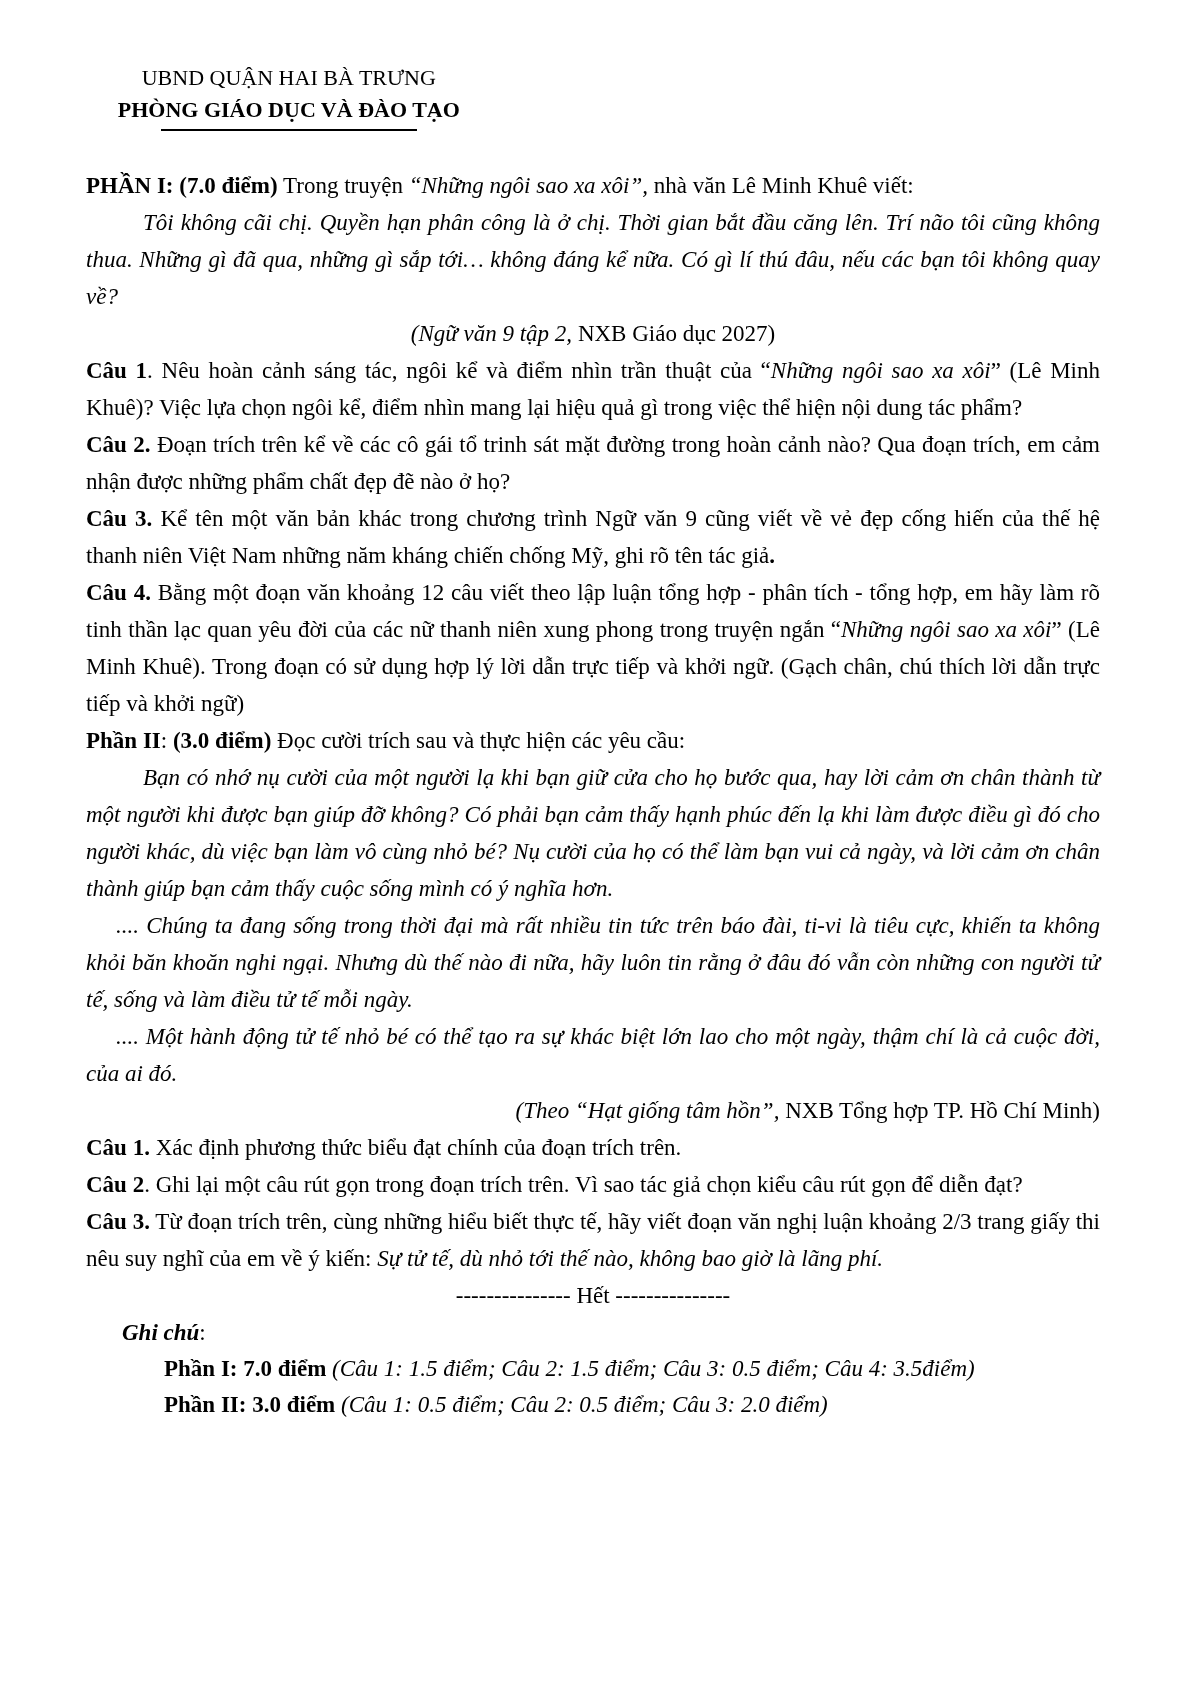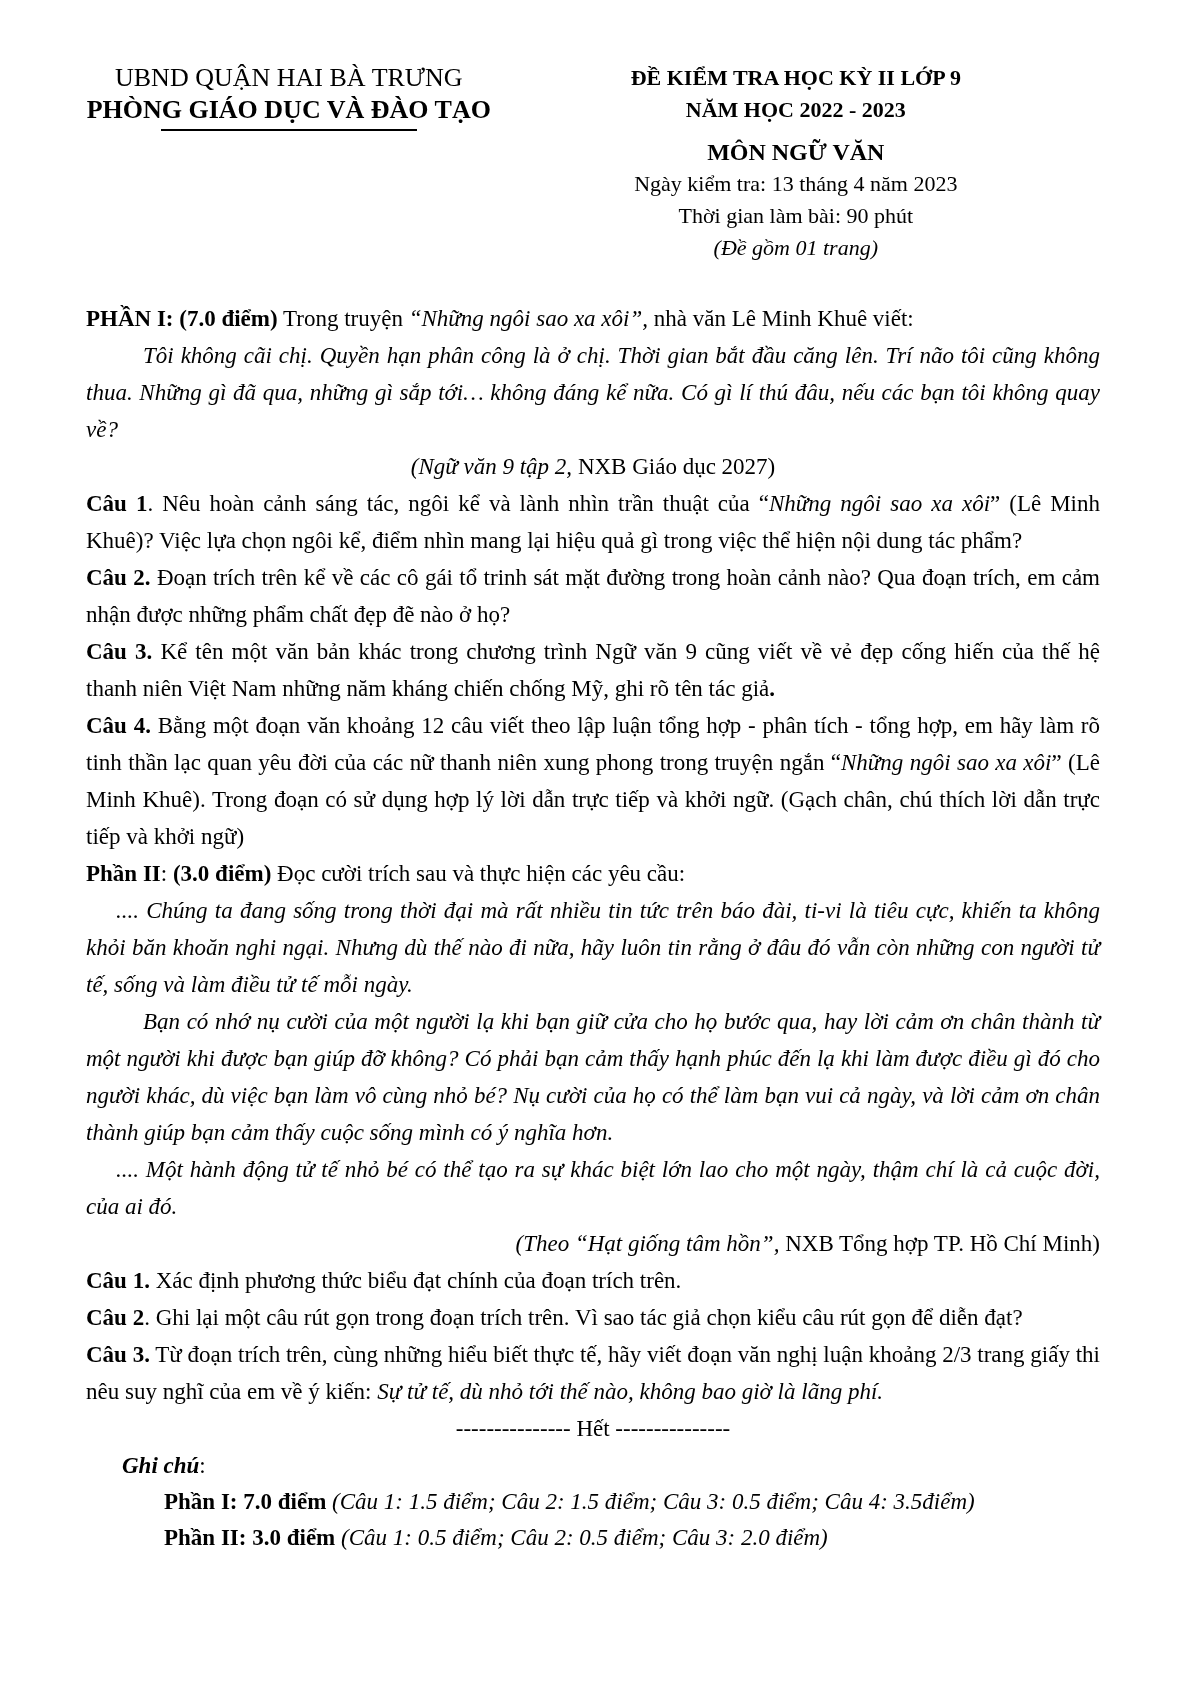--- a/index.html
+++ b/index.html
@@ -11,21 +11,21 @@
     background:#ffffff;
     color:#000000;
     font-family:"Liberation Serif","DejaVu Serif",serif;
     font-size:23px;
     line-height:37px;
     box-sizing:border-box;
     padding:62px 90px 40px 86px;
     overflow:hidden;
   }
   .doc-header{display:flex;align-items:flex-start;}
-  .header-left{flex:0 0 40%;text-align:center;font-size:26px;line-height:32px;}
+  .header-left{flex:0 0 40%;text-align:center;font-size:22px;line-height:32px;}
   .header-right{flex:0 0 60%;text-align:center;font-size:22px;line-height:32px;}
   .bold{font-weight:bold;}
   .italic{font-style:italic;}
   .subject{font-size:24px;margin-top:10px;}
   .rule{width:256px;height:2px;background:#000;margin:3px auto 0 auto;}
   main{margin-top:36px;}
   .para{margin:0;text-align:justify;}
   .para.indent{text-indent:57px;}
   .para.indent-sm{text-indent:30px;}
   .para.center{text-align:center;}
@@ -43,50 +43,42 @@
 <body>
 
 <div class="page">
 
   <header class="doc-header">
     <div class="header-left">
       <div>UBND QUẬN HAI BÀ TRƯNG</div>
       <div class="bold">PHÒNG GIÁO DỤC VÀ ĐÀO TẠO</div>
       <div class="rule"></div>
     </div>
-    <div class="header-right">
-      <div class="bold">ĐỀ KIỂM TRA HỌC KỲ II LỚP 9</div>
-      <div class="bold">NĂM HỌC 2022 - 2023</div>
-      <div class="bold subject">MÔN NGỮ VĂN</div>
-      <div>Ngày kiểm tra: 13 tháng 4 năm 2023</div>
-      <div>Thời gian làm bài: 90 phút</div>
-      <div class="italic">(Đề gồm 01 trang)</div>
-    </div>
   </header>
 
   <main>
 
     <p class="para"><span class="q-label">PHẦN I: (7.0 điểm)</span><span> Trong truyện </span><span class="work-title">“Những ngôi sao xa xôi”,</span><span> nhà văn Lê Minh Khuê viết:</span></p>
 
     <p class="para indent italic">Tôi không cãi chị. Quyền hạn phân công là ở chị. Thời gian bắt đầu căng lên. Trí não tôi cũng không thua. Những gì đã qua, những gì sắp tới… không đáng kể nữa. Có gì lí thú đâu, nếu các bạn tôi không quay về?</p>
 
     <p class="para center"><span class="italic">(Ngữ văn 9 tập 2,</span><span> NXB Giáo dục 2027)</span></p>
 
-    <p class="para"><span class="q-label">Câu 1</span><span>. Nêu hoàn cảnh sáng tác, ngôi kể và lành nhìn trần thuật của “</span><span class="work-title">Những ngôi sao xa xôi</span><span>” (Lê Minh Khuê)? Việc lựa chọn ngôi kể, điểm nhìn mang lại hiệu quả gì trong việc thể hiện nội dung tác phẩm?</span></p>
+    <p class="para"><span class="q-label">Câu 1</span><span>. Nêu hoàn cảnh sáng tác, ngôi kể và điểm nhìn trần thuật của “</span><span class="work-title">Những ngôi sao xa xôi</span><span>” (Lê Minh Khuê)? Việc lựa chọn ngôi kể, điểm nhìn mang lại hiệu quả gì trong việc thể hiện nội dung tác phẩm?</span></p>
 
     <p class="para"><span class="q-label">Câu 2.</span><span> Đoạn trích trên kể về các cô gái tổ trinh sát mặt đường trong hoàn cảnh nào? Qua đoạn trích, em cảm nhận được những phẩm chất đẹp đẽ nào ở họ?</span></p>
 
     <p class="para"><span class="q-label">Câu 3.</span><span> Kể tên một văn bản khác trong chương trình Ngữ văn 9 cũng viết về vẻ đẹp cống hiến của thế hệ thanh niên Việt Nam những năm kháng chiến chống Mỹ, ghi rõ tên tác giả</span><span class="q-label">.</span></p>
 
     <p class="para"><span class="q-label">Câu 4.</span><span> Bằng một đoạn văn khoảng 12 câu viết theo lập luận tổng hợp - phân tích - tổng hợp, em hãy làm rõ tinh thần lạc quan yêu đời của các nữ thanh niên xung phong trong truyện ngắn “</span><span class="work-title">Những ngôi sao xa xôi</span><span>” (Lê Minh Khuê). Trong đoạn có sử dụng hợp lý lời dẫn trực tiếp và khởi ngữ. (Gạch chân, chú thích lời dẫn trực tiếp và khởi ngữ)</span></p>
 
     <p class="para"><span class="q-label">Phần II</span><span>: </span><span class="q-label">(3.0 điểm)</span><span> Đọc cười trích sau và thực hiện các yêu cầu:</span></p>
 
+    <p class="para indent italic">Bạn có nhớ nụ cười của một người lạ khi bạn giữ cửa cho họ bước qua, hay lời cảm ơn chân thành từ một người khi được bạn giúp đỡ không? Có phải bạn cảm thấy hạnh phúc đến lạ khi làm được điều gì đó cho người khác, dù việc bạn làm vô cùng nhỏ bé? Nụ cười của họ có thể làm bạn vui cả ngày, và lời cảm ơn chân thành giúp bạn cảm thấy cuộc sống mình có ý nghĩa hơn.</p>
     <p class="para indent-sm italic">.... Chúng ta đang sống trong thời đại mà rất nhiều  tin tức trên báo đài, ti-vi là tiêu cực, khiến ta không khỏi băn khoăn nghi ngại. Nhưng dù thế nào đi nữa, hãy luôn tin rằng ở đâu đó vẫn còn những con người tử tế, sống và làm điều tử tế mỗi ngày.</p>
-    <p class="para indent italic">Bạn có nhớ nụ cười của một người lạ khi bạn giữ cửa cho họ bước qua, hay lời cảm ơn chân thành từ một người khi được bạn giúp đỡ không? Có phải bạn cảm thấy hạnh phúc đến lạ khi làm được điều gì đó cho người khác, dù việc bạn làm vô cùng nhỏ bé? Nụ cười của họ có thể làm bạn vui cả ngày, và lời cảm ơn chân thành giúp bạn cảm thấy cuộc sống mình có ý nghĩa hơn.</p>
     <p class="para indent-sm italic">.... Một hành động tử tế nhỏ bé có thể tạo ra sự khác biệt lớn lao cho một ngày, thậm chí là cả cuộc đời, của ai đó.</p>
 
     <p class="para right"><span class="italic">(Theo “Hạt giống tâm hồn”,</span><span> NXB Tổng hợp TP. Hồ Chí Minh)</span></p>
 
     <p class="para"><span class="q-label">Câu 1.</span><span> Xác định phương thức biểu đạt chính của đoạn trích trên.</span></p>
 
     <p class="para"><span class="q-label">Câu 2</span><span>. Ghi lại một câu rút gọn trong đoạn trích trên. Vì sao tác giả chọn kiểu câu rút gọn để diễn đạt?</span></p>
 
     <p class="para"><span class="q-label">Câu 3.</span><span> Từ đoạn trích trên, cùng những hiểu biết thực tế, hãy viết đoạn văn nghị luận khoảng 2/3 trang giấy thi nêu suy nghĩ của em về ý kiến: </span><span class="italic">Sự tử tế, dù nhỏ tới  thế nào, không bao giờ là lãng phí.</span></p>
 

